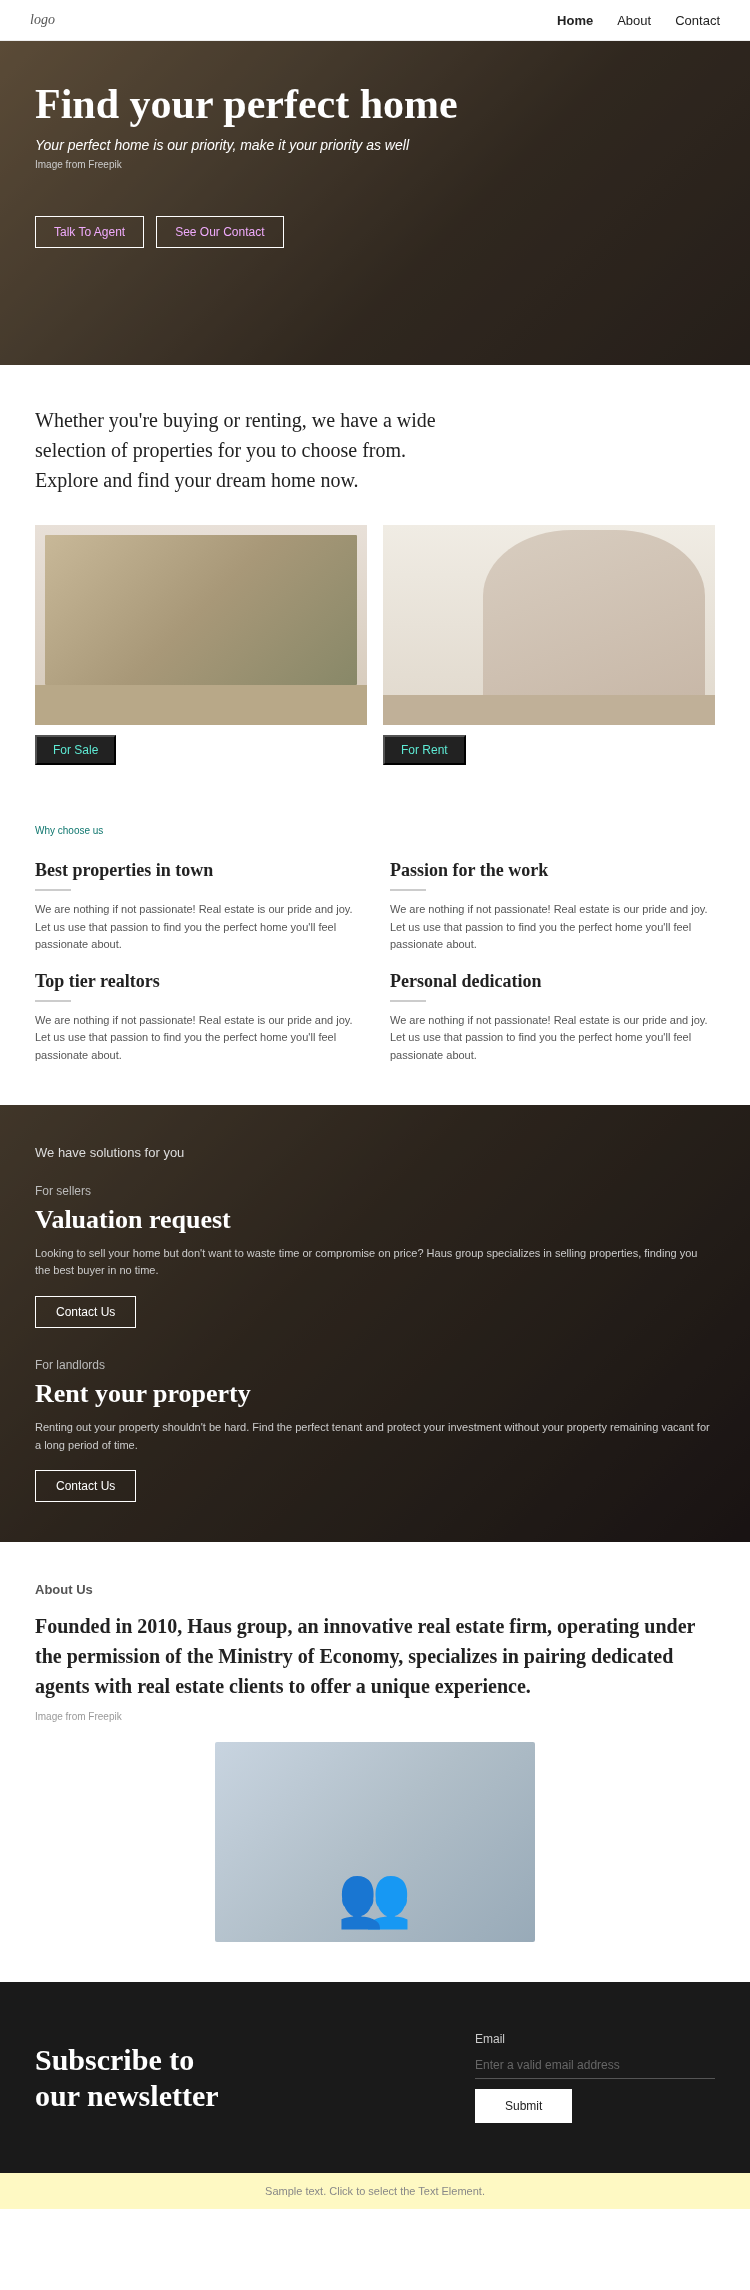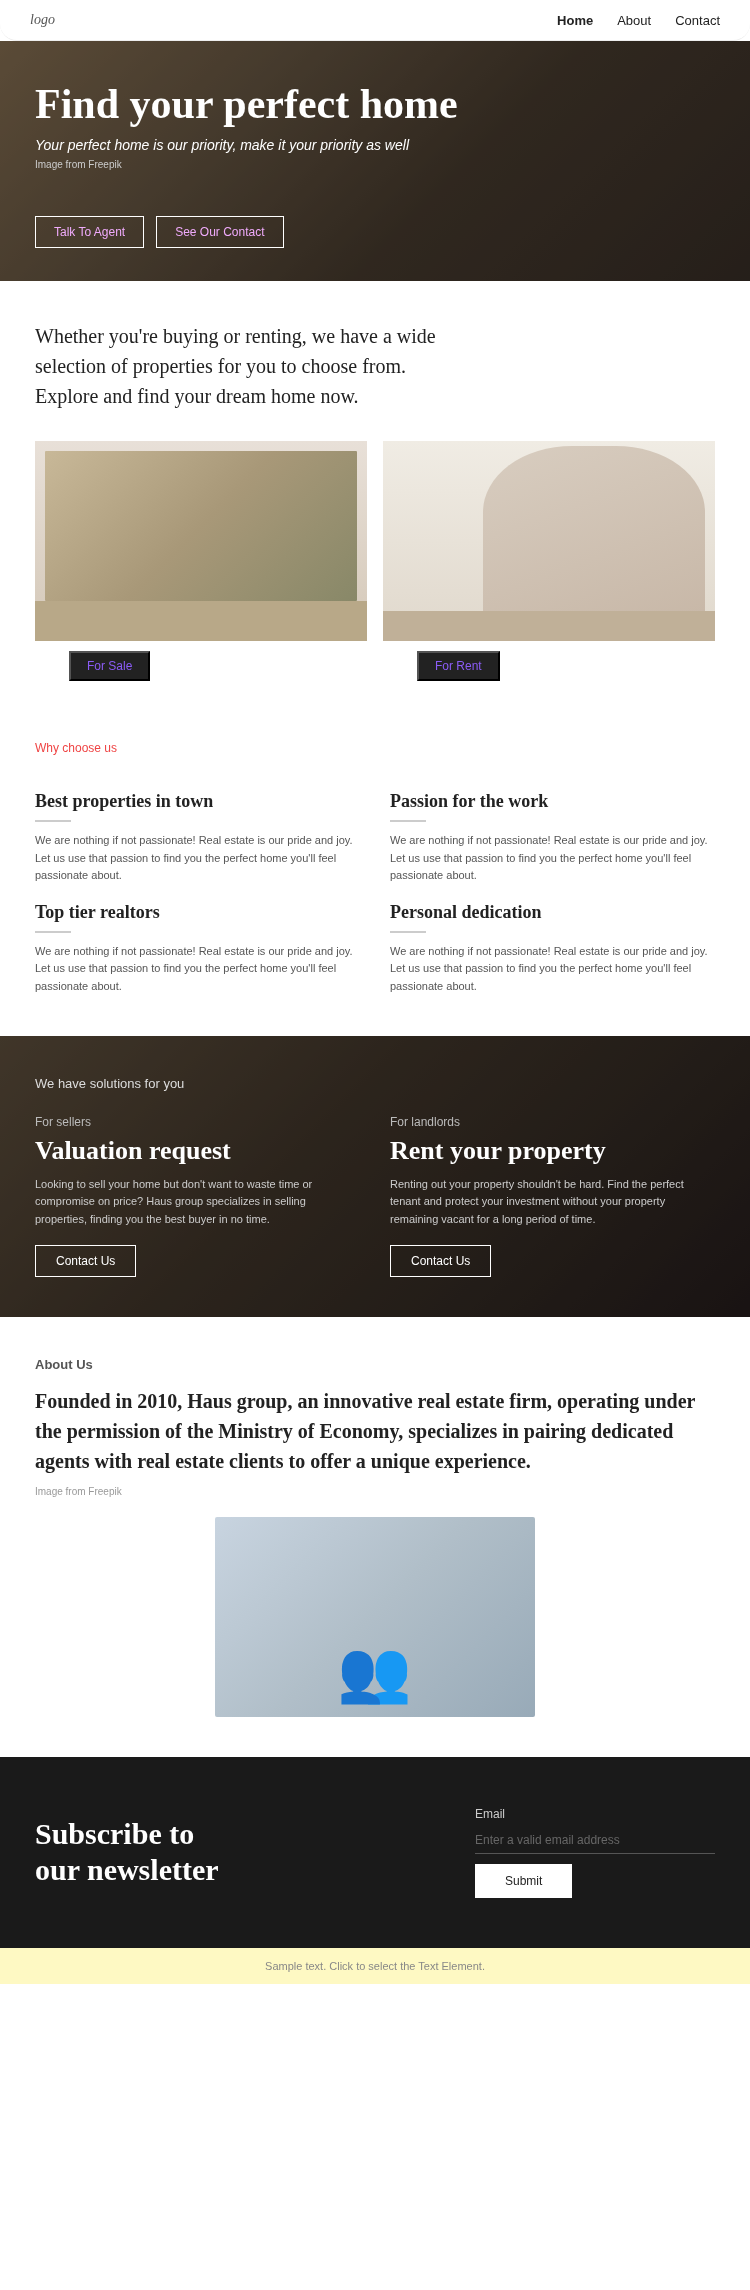--- a/index.html
+++ b/index.html
@@ -6,31 +6,30 @@
     body { font-family: 'Georgia', serif; width: 750px; margin: 0 auto; background: #fff; color: #222; }
 
     
     .navbar {
       display: flex;
       align-items: center;
       justify-content: space-between;
       padding: 12px 30px;
       background: #fff;
       border-bottom: 1px solid #eee;
-      border-radius: 17px;
     }
     .nav-logo { font-size: 14px; color: #555; font-style: italic; }
     .nav-links { display: flex; gap: 24px; }
     .nav-links a { text-decoration: none; color: #222; font-size: 13px; font-family: sans-serif; }
     .nav-links a.active { font-weight: bold; }
 
     
     .hero {
       position: relative;
-      height: 240px;
+      height: 324px;
       overflow: hidden;
       background: #5a4a3a;
     }
     .hero-bg {
       width: 100%;
       height: 100%;
       background: linear-gradient(135deg, #8b7355 0%, #6b5a45 30%, #4a3d30 60%, #3a3028 100%);
       position: absolute;
       top: 0; left: 0;
     }
@@ -90,38 +89,37 @@
     .property-grid {
       display: grid;
       grid-template-columns: 1fr 1fr;
       gap: 16px;
       padding: 0 35px 20px;
     }
     .property-card { position: relative; }
     .property-badge {
       display: inline-block;
       background: #222;
-      color: #8b5cf6;
+      color: #5eead4;
       padding: 6px 16px;
       font-size: 12px;
       margin-top: 10px;
       font-family: sans-serif;
       cursor: pointer;
-      margin-left: 34px;
     }
 
     
     .why-section {
       padding: 40px 35px;
     }
     .why-label {
-      font-size: 12px;
-      font-family: sans-serif;
-      color: #ef4444;
-      margin-bottom: 36px;
+      font-size: 10px;
+      font-family: sans-serif;
+      color: #0f766e;
+      margin-bottom: 24px;
     }
     .why-grid {
       display: grid;
       grid-template-columns: 1fr 1fr;
       gap: 17px 30px;
     }
     .why-item {}
     .why-item-title {
       font-size: 18px;
       font-weight: bold;
@@ -156,21 +154,21 @@
     }
     .solutions-content { position: relative; z-index: 2; }
     .solutions-label {
       font-size: 13px;
       font-family: sans-serif;
       margin-bottom: 24px;
       color: #ddd;
     }
     .solutions-grid {
       display: grid;
-      grid-template-columns: 1fr 1fr;
+      grid-template-columns: 1fr;
       gap: 30px;
     }
     .solution-item {}
     .solution-category {
       font-size: 12px;
       font-family: sans-serif;
       color: #bbb;
       margin-bottom: 6px;
     }
     .solution-title {

